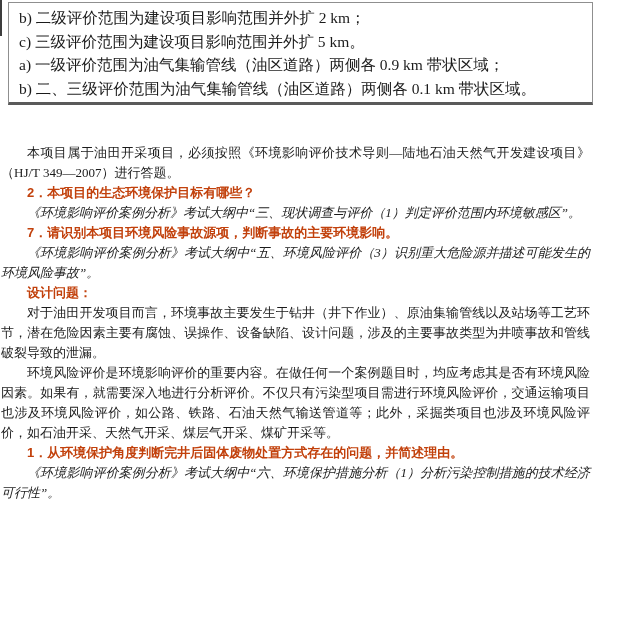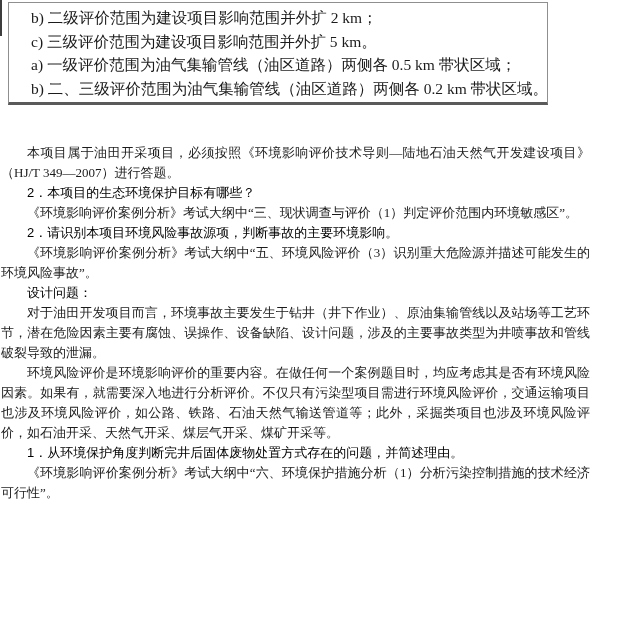--- a/index.html
+++ b/index.html
@@ -23,26 +23,26 @@
     top: 0;
     width: 2px;
     height: 36px;
     background: #3d3d3d;
   }
   
   .excerpt-box {
     position: absolute;
     left: 8px;
     top: 2px;
-    width: 540px;
+    width: 585px;
     box-sizing: border-box;
     border: 1px solid #8f8f8f;
     border-bottom: 3px solid #5a5a5a;
     background: #ffffff;
-    padding: 3px 6px 2px 22px;
+    padding: 3px 6px 2px 10px;
   }
   .excerpt-line {
     font-size: 15.5px;
     line-height: 23.5px;
     white-space: nowrap;
     color: #1b1b1b;
   }
   
   .content {
     position: absolute;
@@ -57,46 +57,47 @@
     text-indent: 2em;
     text-align: justify;
     text-justify: inter-ideograph;
     color: #1b1b1b;
   }
   .para.normal {
     font-family: "Liberation Serif", "DejaVu Serif", serif;
   }
   .para.bold {
     font-family: "Liberation Sans", "DejaVu Sans", sans-serif;
-    font-weight: normal;
-    color: #000000;
+    font-weight: bold;
+    color: #c2410c;
   }
   .para.kai {
     font-family: "Liberation Serif", "DejaVu Serif", serif;
+    font-style: italic;
   }
 </style>
 </head>
 <body>
 
 <div class="page">
 
   <div class="scan-artifact"></div>
 
   <div class="excerpt-box">
     <div class="excerpt-line">b) 二级评价范围为建设项目影响范围并外扩 2 km；</div>
     <div class="excerpt-line">c) 三级评价范围为建设项目影响范围并外扩 5 km。</div>
-    <div class="excerpt-line">a) 一级评价范围为油气集输管线（油区道路）两侧各 0.5 km 带状区域；</div>
-    <div class="excerpt-line">b) 二、三级评价范围为油气集输管线（油区道路）两侧各 0.2 km 带状区域。</div>
+    <div class="excerpt-line">a) 一级评价范围为油气集输管线（油区道路）两侧各 0.9 km 带状区域；</div>
+    <div class="excerpt-line">b) 二、三级评价范围为油气集输管线（油区道路）两侧各 0.1 km 带状区域。</div>
   </div>
 
   <div class="content">
     <p class="para normal">本项目属于油田开采项目，必须按照《环境影响评价技术导则—陆地石油天然气开发建设项目》（HJ/T 349—2007）进行答题。</p>
     <p class="para bold">2．本项目的生态环境保护目标有哪些？</p>
     <p class="para kai">《环境影响评价案例分析》考试大纲中“三、现状调查与评价（1）判定评价范围内环境敏感区”。</p>
-    <p class="para bold">2．请识别本项目环境风险事故源项，判断事故的主要环境影响。</p>
+    <p class="para bold">7．请识别本项目环境风险事故源项，判断事故的主要环境影响。</p>
     <p class="para kai">《环境影响评价案例分析》考试大纲中“五、环境风险评价（3）识别重大危险源并描述可能发生的环境风险事故”。</p>
     <p class="para bold">设计问题：</p>
     <p class="para normal">对于油田开发项目而言，环境事故主要发生于钻井（井下作业）、原油集输管线以及站场等工艺环节，潜在危险因素主要有腐蚀、误操作、设备缺陷、设计问题，涉及的主要事故类型为井喷事故和管线破裂导致的泄漏。</p>
     <p class="para normal">环境风险评价是环境影响评价的重要内容。在做任何一个案例题目时，均应考虑其是否有环境风险因素。如果有，就需要深入地进行分析评价。不仅只有污染型项目需进行环境风险评价，交通运输项目也涉及环境风险评价，如公路、铁路、石油天然气输送管道等；此外，采掘类项目也涉及环境风险评价，如石油开采、天然气开采、煤层气开采、煤矿开采等。</p>
     <p class="para bold">1．从环境保护角度判断完井后固体废物处置方式存在的问题，并简述理由。</p>
     <p class="para kai">《环境影响评价案例分析》考试大纲中“六、环境保护措施分析（1）分析污染控制措施的技术经济可行性”。</p>
   </div>
 
 </div>
 

